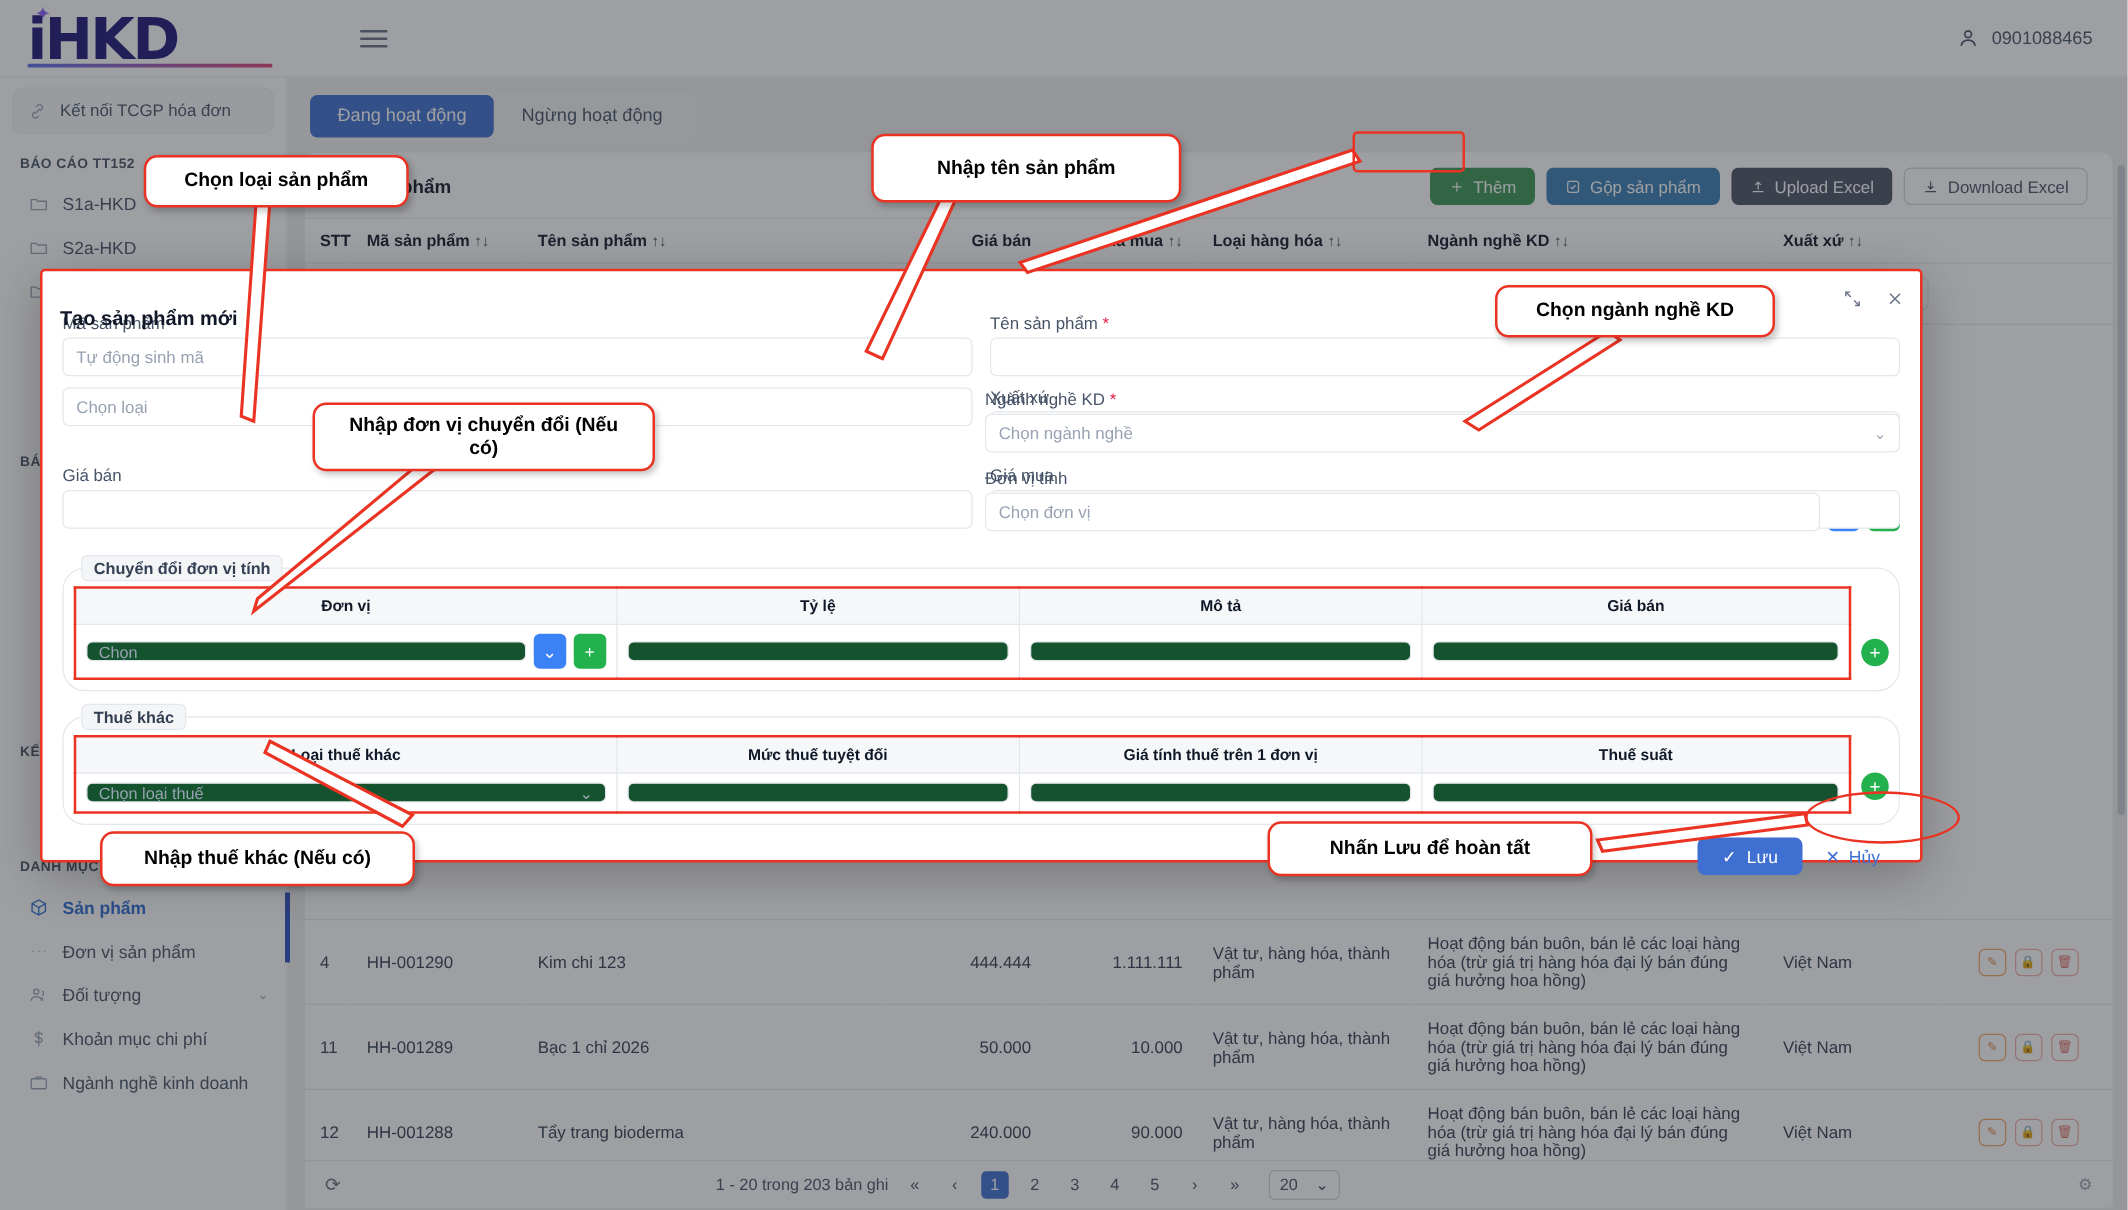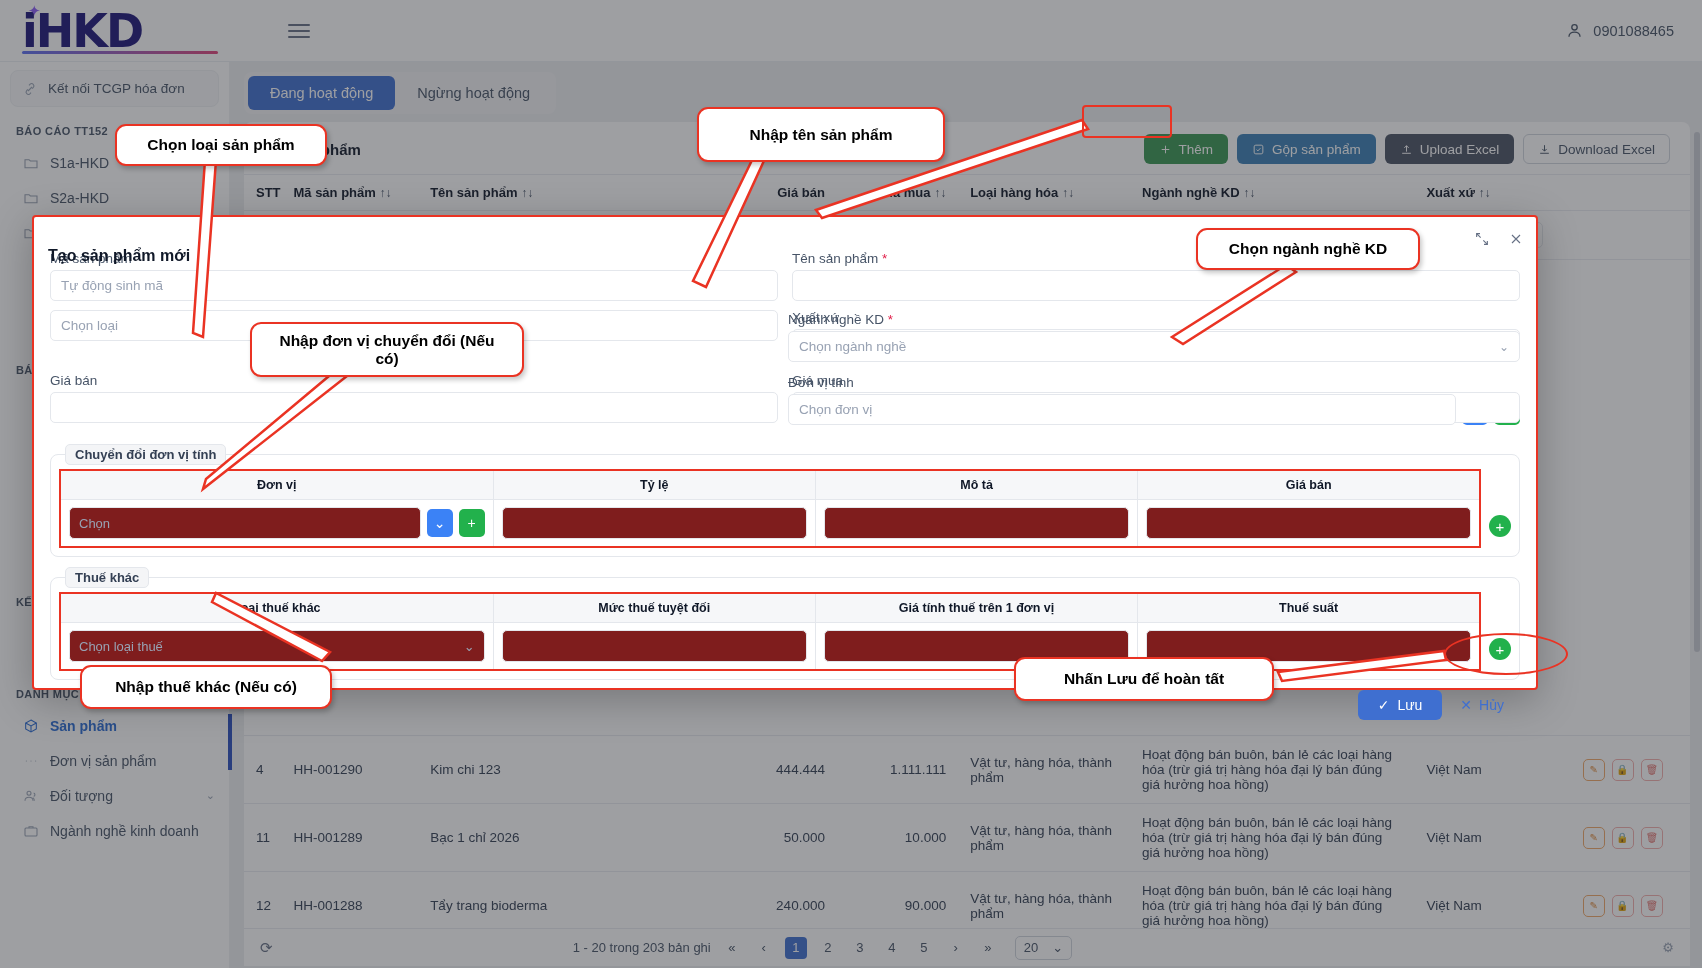--- a/index.html
+++ b/index.html
@@ -134,28 +134,28 @@
   }
   .finp .cv { color:#98a2b3; }
   .finp .caret { margin-left:auto; color:#98a2b3; font-size:12px; }
   .unit-row { display:flex; gap:6px; align-items:center;}
   .sq { width:26px; height:30px; border-radius:5px; display:flex; align-items:center; justify-content:center;
         color:#fff; font-size:14px; flex:0 0 auto; cursor:pointer;}
   .sq.blue { background:#3b82f6; }
   .sq.green { background:#22b14c; }
 
   
-  .fset { position:relative; border:1px solid #e4e7ec; border-radius:8px; margin-top:12px; padding:14px 8px 8px 8px; }
+  .fset { position:relative; border:1px solid #e4e7ec; border-radius:18px; margin-top:12px; padding:14px 8px 8px 8px; }
   .fleg { position:absolute; top:-11px; left:14px; background:#f4f5f7; border:1px solid #e4e7ec;
           border-radius:5px; padding:2px 9px; font-size:13px; color:#344054; font-weight:bold;}
   table.sub { width:100%; border-collapse:collapse; border:2px solid #ea3323; table-layout:fixed;}
   table.sub th { font-size:12.5px; font-weight:bold; color:#101828; text-align:center; padding:7px 6px;
                  background:#f6f7f9; border-right:1px solid #e4e7ec; border-bottom:1px solid #e4e7ec;}
   table.sub td { padding:7px 8px; border-right:1px solid #e4e7ec; }
-  .cellinp { width:100%; height:32px; border:1px solid #e4e7ec; border-radius:5px; background:#7f1d1d;
+  .cellinp { width:100%; height:16px; border:1px solid #e4e7ec; border-radius:5px; background:#14532d;
              font-size:13px; color:#98a2b3; padding:0 9px; display:flex; align-items:center;}
   .addcircle { width:22px; height:22px; border-radius:50%; background:#22b14c; color:#fff;
                display:flex; align-items:center; justify-content:center; font-size:15px; line-height:1;}
 
   .mfoot { display:flex; justify-content:flex-end; align-items:center; gap:18px; padding:10px 16px 0 16px; }
   .btn-save { background:#3f6fd0; color:#fff; height:30px; border-radius:6px; padding:0 20px;
               display:inline-flex; align-items:center; gap:8px; font-size:14px; cursor:pointer;}
   .btn-cancel { color:#3f6fd0; font-size:14px; display:inline-flex; align-items:center; gap:7px; cursor:pointer;}
 
   
@@ -261,20 +261,28 @@
     <div class="side-item">
       <span class="ico">
           <svg viewBox="0 0 24 24">
             <circle cx="9" cy="8" r="3"></circle>
             <path d="M3 19c0-3 2.7-5 6-5s6 2 6 5"></path>
             <path d="M16 7.5a2.6 2.6 0 010 5M17 19c0-2.3-1-3.7-2.2-4.5"></path>
           </svg>
         </span>
       <span>Đối tượng</span>
       <span class="chev">⌄</span>
+    </div>
+    <div class="side-item">
+      <span class="ico">
+          <svg viewBox="0 0 24 24">
+            <path d="M12 3v18M16 7.5c0-1.7-1.8-2.5-4-2.5s-4 .9-4 2.6c0 3.9 8 2.1 8 6 0 1.8-1.8 2.7-4 2.7s-4-.9-4-2.6"></path>
+          </svg>
+        </span>
+      <span>Khoản mục chi phí</span>
     </div>
     <div class="side-item">
       <span class="ico">
           <svg viewBox="0 0 24 24">
             <rect x="3" y="7.5" width="18" height="12" rx="1.5"></rect>
             <path d="M9 7.5V5.5h6v2"></path>
           </svg>
         </span>
       <span>Ngành nghề kinh doanh</span>
     </div>

